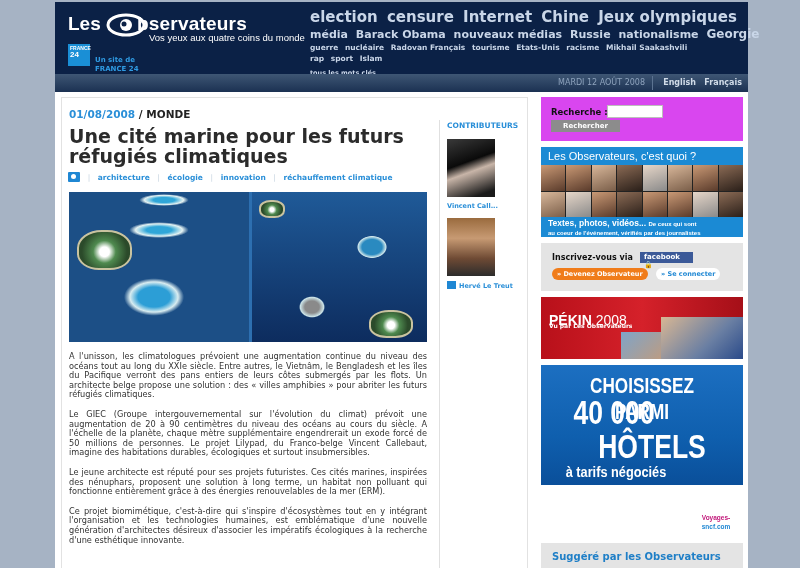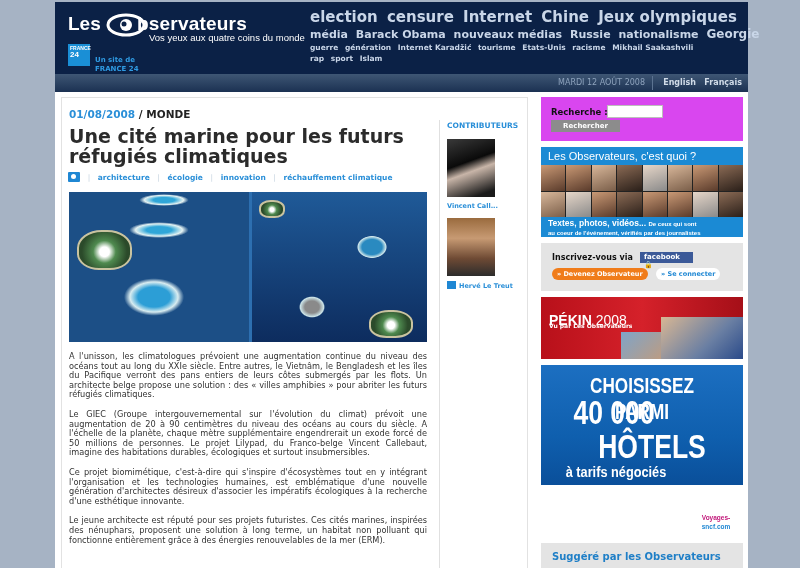--- a/index.html
+++ b/index.html
@@ -137,31 +137,32 @@
       <div class="r2">
         <span>média</span>
         <span>Barack Obama</span>
         <span>nouveaux médias</span>
         <span>Russie</span>
         <span>nationalisme</span>
         <span class="s">Georgie</span>
       </div>
       <div class="r3">
         <span>guerre</span>
-        <span>génération</span>
-        <span>Internet Karadžić</span>
+        <span>nucléaire</span>
+        <span>Radovan Français</span>
         <span>tourisme</span>
         <span>Etats-Unis</span>
         <span>racisme</span>
         <span>Mikhail Saakashvili</span>
         <br>
         <span>rap</span>
         <span>sport</span>
         <span>Islam</span>
       </div>
+      <div class="r4"><span>tous les mots clés</span></div>
     </div>
   </div>
 
   <div id="subbar">
     <span class="date">MARDI 12 AOÛT 2008</span>
     <span class="sep"></span>
     <span class="lang" style="right:52px">English</span>
     <span class="lang" style="right:6px">Français</span>
   </div>
 
@@ -190,22 +191,22 @@
       <div class="lily" style="left:8px;top:38px;width:55px;height:40px;"></div>
       <div class="lily" style="left:190px;top:8px;width:26px;height:18px;"></div>
       <div class="lily" style="left:300px;top:118px;width:44px;height:28px;"></div>
       <div class="atoll" style="left:60px;top:30px;width:60px;height:16px;"></div>
       <div class="atoll" style="left:70px;top:2px;width:50px;height:12px;"></div>
     </div>
 
     <div id="body">
       <p>A l'unisson, les climatologues prévoient une augmentation continue du niveau des océans tout au long du XXIe siècle. Entre autres, le Vietnâm, le Bengladesh et les îles du Pacifique verront des pans entiers de leurs côtes submergés par les flots. Un architecte belge propose une solution : des « villes amphibies » pour abriter les futurs réfugiés climatiques.</p>
       <p>Le GIEC (Groupe intergouvernemental sur l'évolution du climat) prévoit une augmentation de 20 à 90 centimètres du niveau des océans au cours du siècle. A l'échelle de la planète, chaque mètre supplémentaire engendrerait un exode forcé de 50 millions de personnes. Le projet Lilypad, du Franco-belge Vincent Callebaut, imagine des habitations durables, écologiques et surtout insubmersibles.</p>
+      <p>Le jeune architecte est réputé pour ses projets futuristes. Ces cités marines, inspirées des nénuphars, proposent une solution à long terme, un habitat non polluant qui fonctionne entièrement grâce à des énergies renouvelables de la mer (ERM).</p>
       <p>Ce projet biomimétique, c'est-à-dire qui s'inspire d'écosystèmes tout en y intégrant l'organisation et les technologies humaines, est emblématique d'une nouvelle génération d'architectes désireux d'associer les impératifs écologiques à la recherche d'une esthétique innovante.</p>
-      <p>Le jeune architecte est réputé pour ses projets futuristes. Ces cités marines, inspirées des nénuphars, proposent une solution à long terme, un habitat non polluant qui fonctionne entièrement grâce à des énergies renouvelables de la mer (ERM).</p>
     </div>
 
     <div id="contrib">
       <div class="hd">CONTRIBUTEURS</div>
       <div class="ph" style="top:19px;background:linear-gradient(160deg,#3a3a3a,#0a0a0a 40%,#c8b5a8 55%,#1a1a1a 90%);"></div>
       <div class="name" style="top:82px;">Vincent Call...</div>
       <div class="ph" style="top:98px;background:linear-gradient(180deg,#9a6b3e,#c79a73 35%,#6e4a34 70%,#2c2c2c);"></div>
       <div class="name" style="top:161px;">
         <span class="ficon"></span><span>Hervé Le Treut</span>
       </div>

